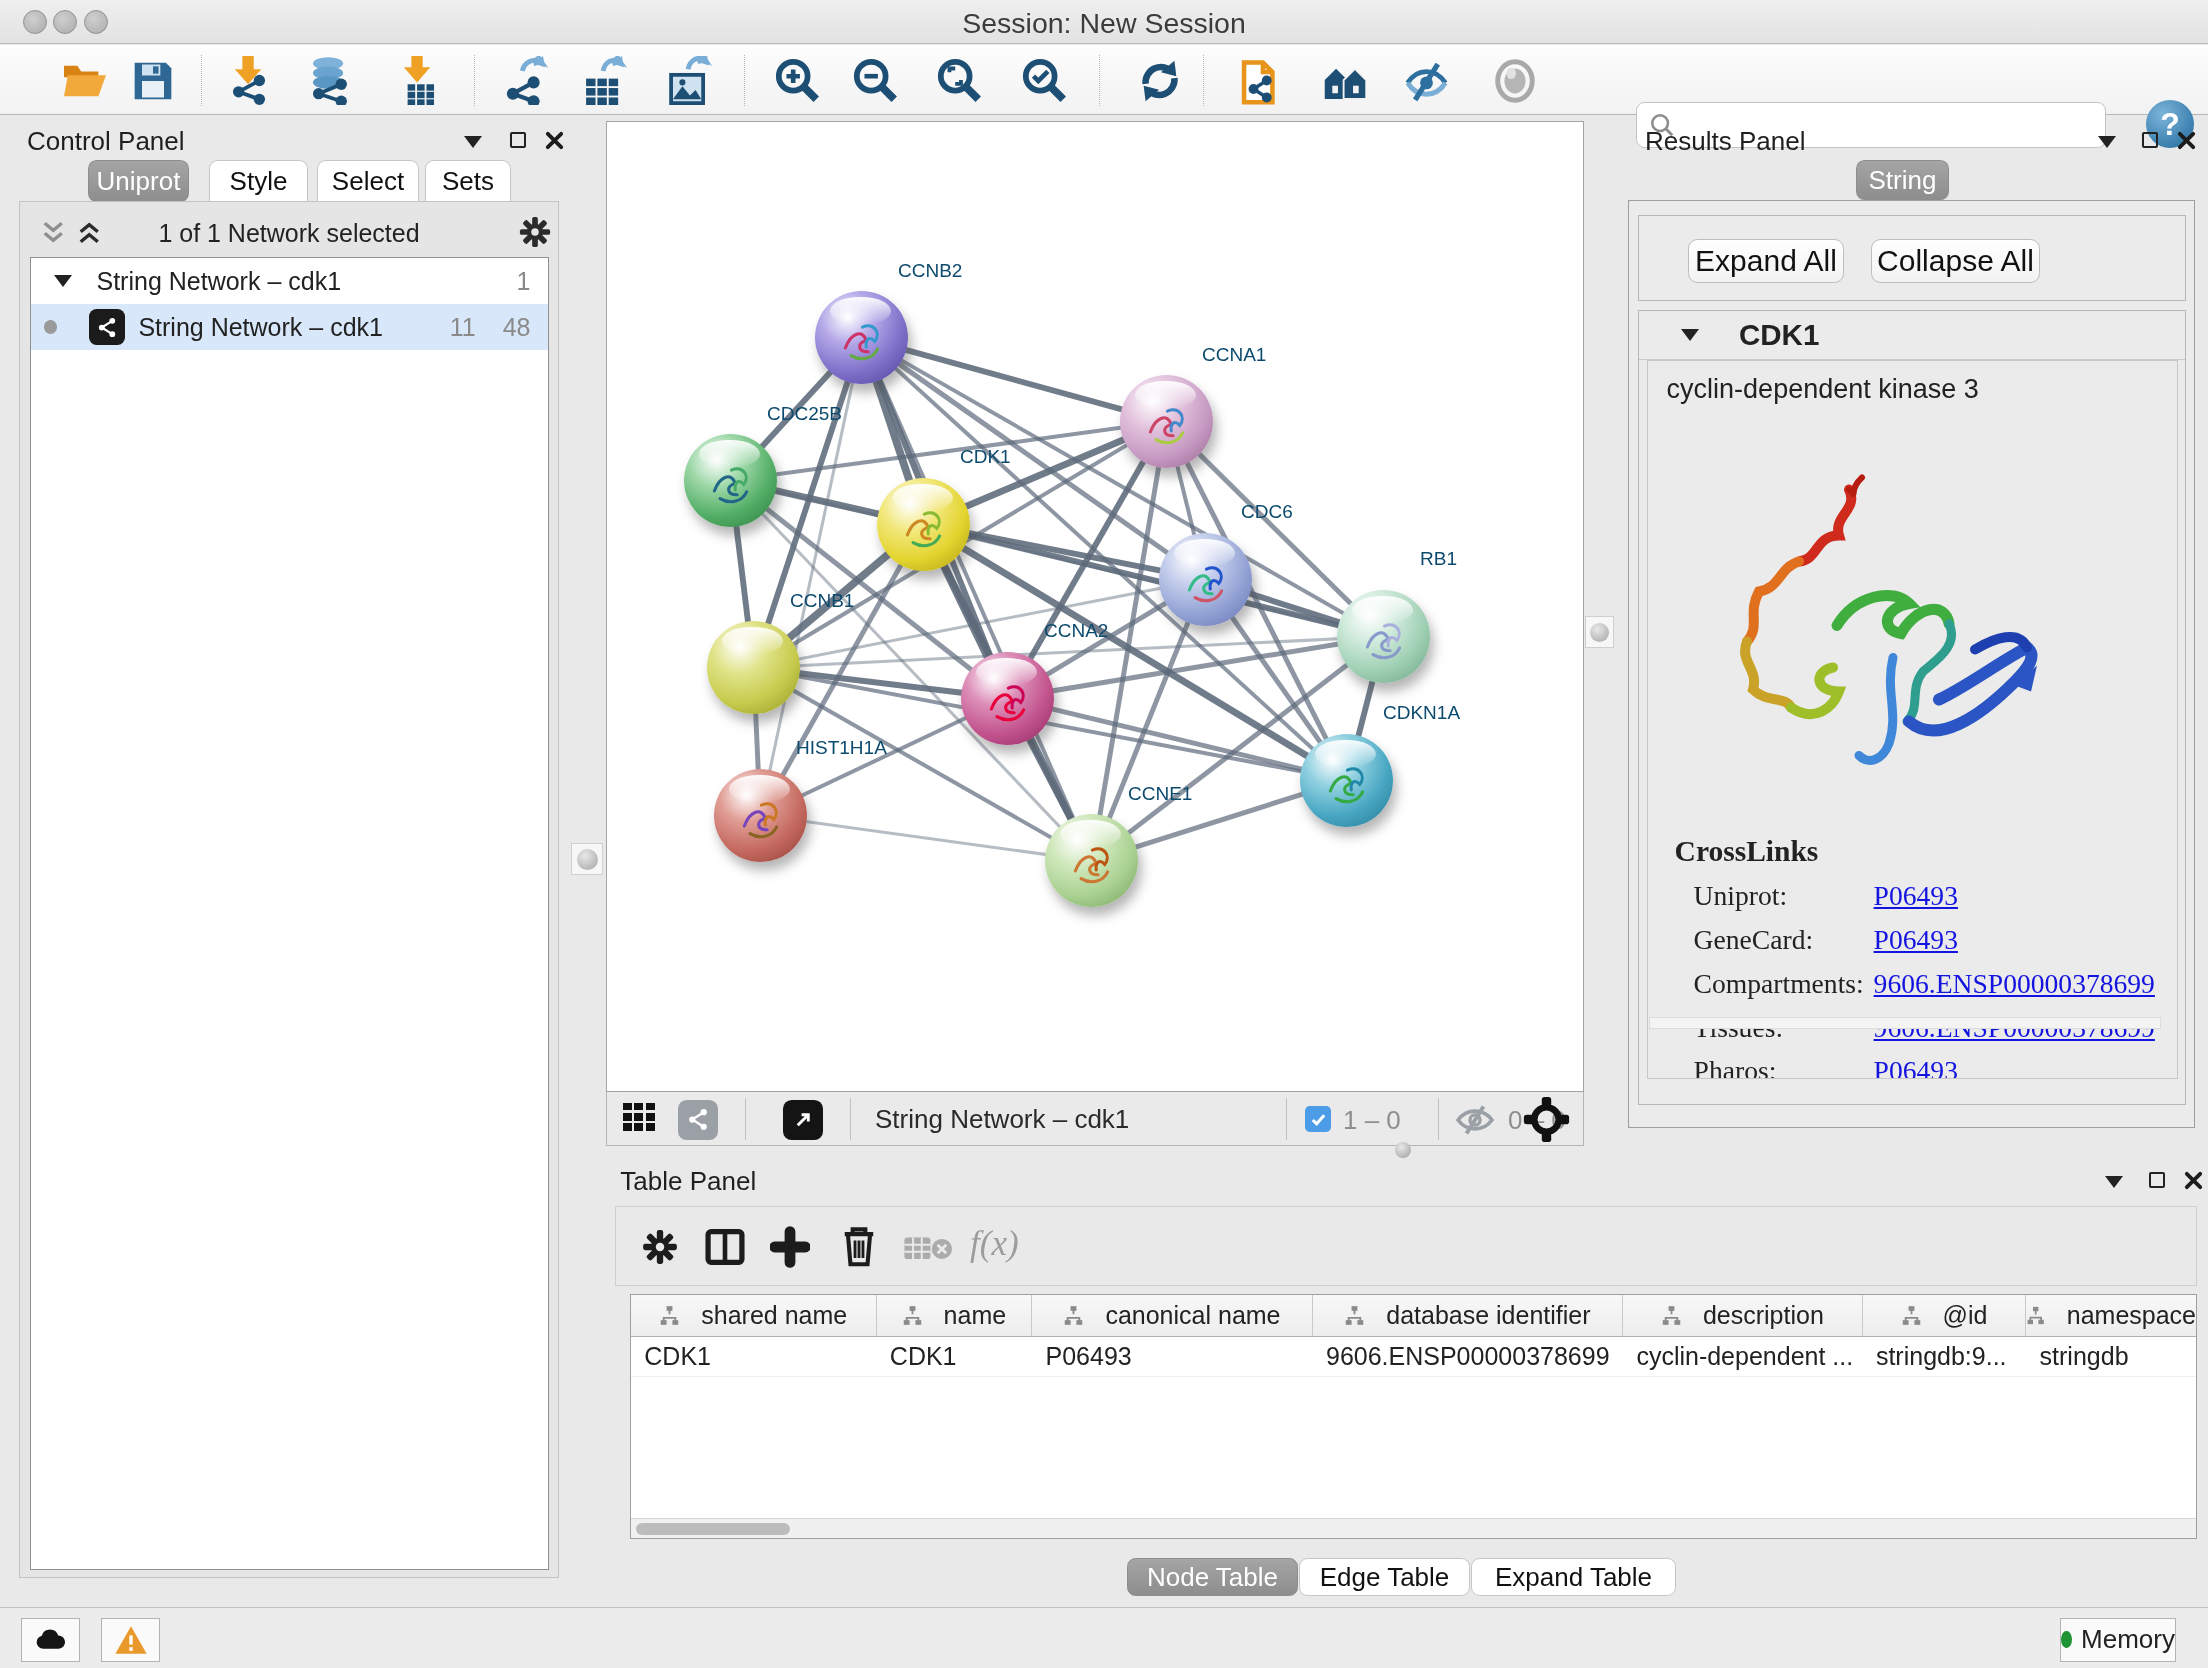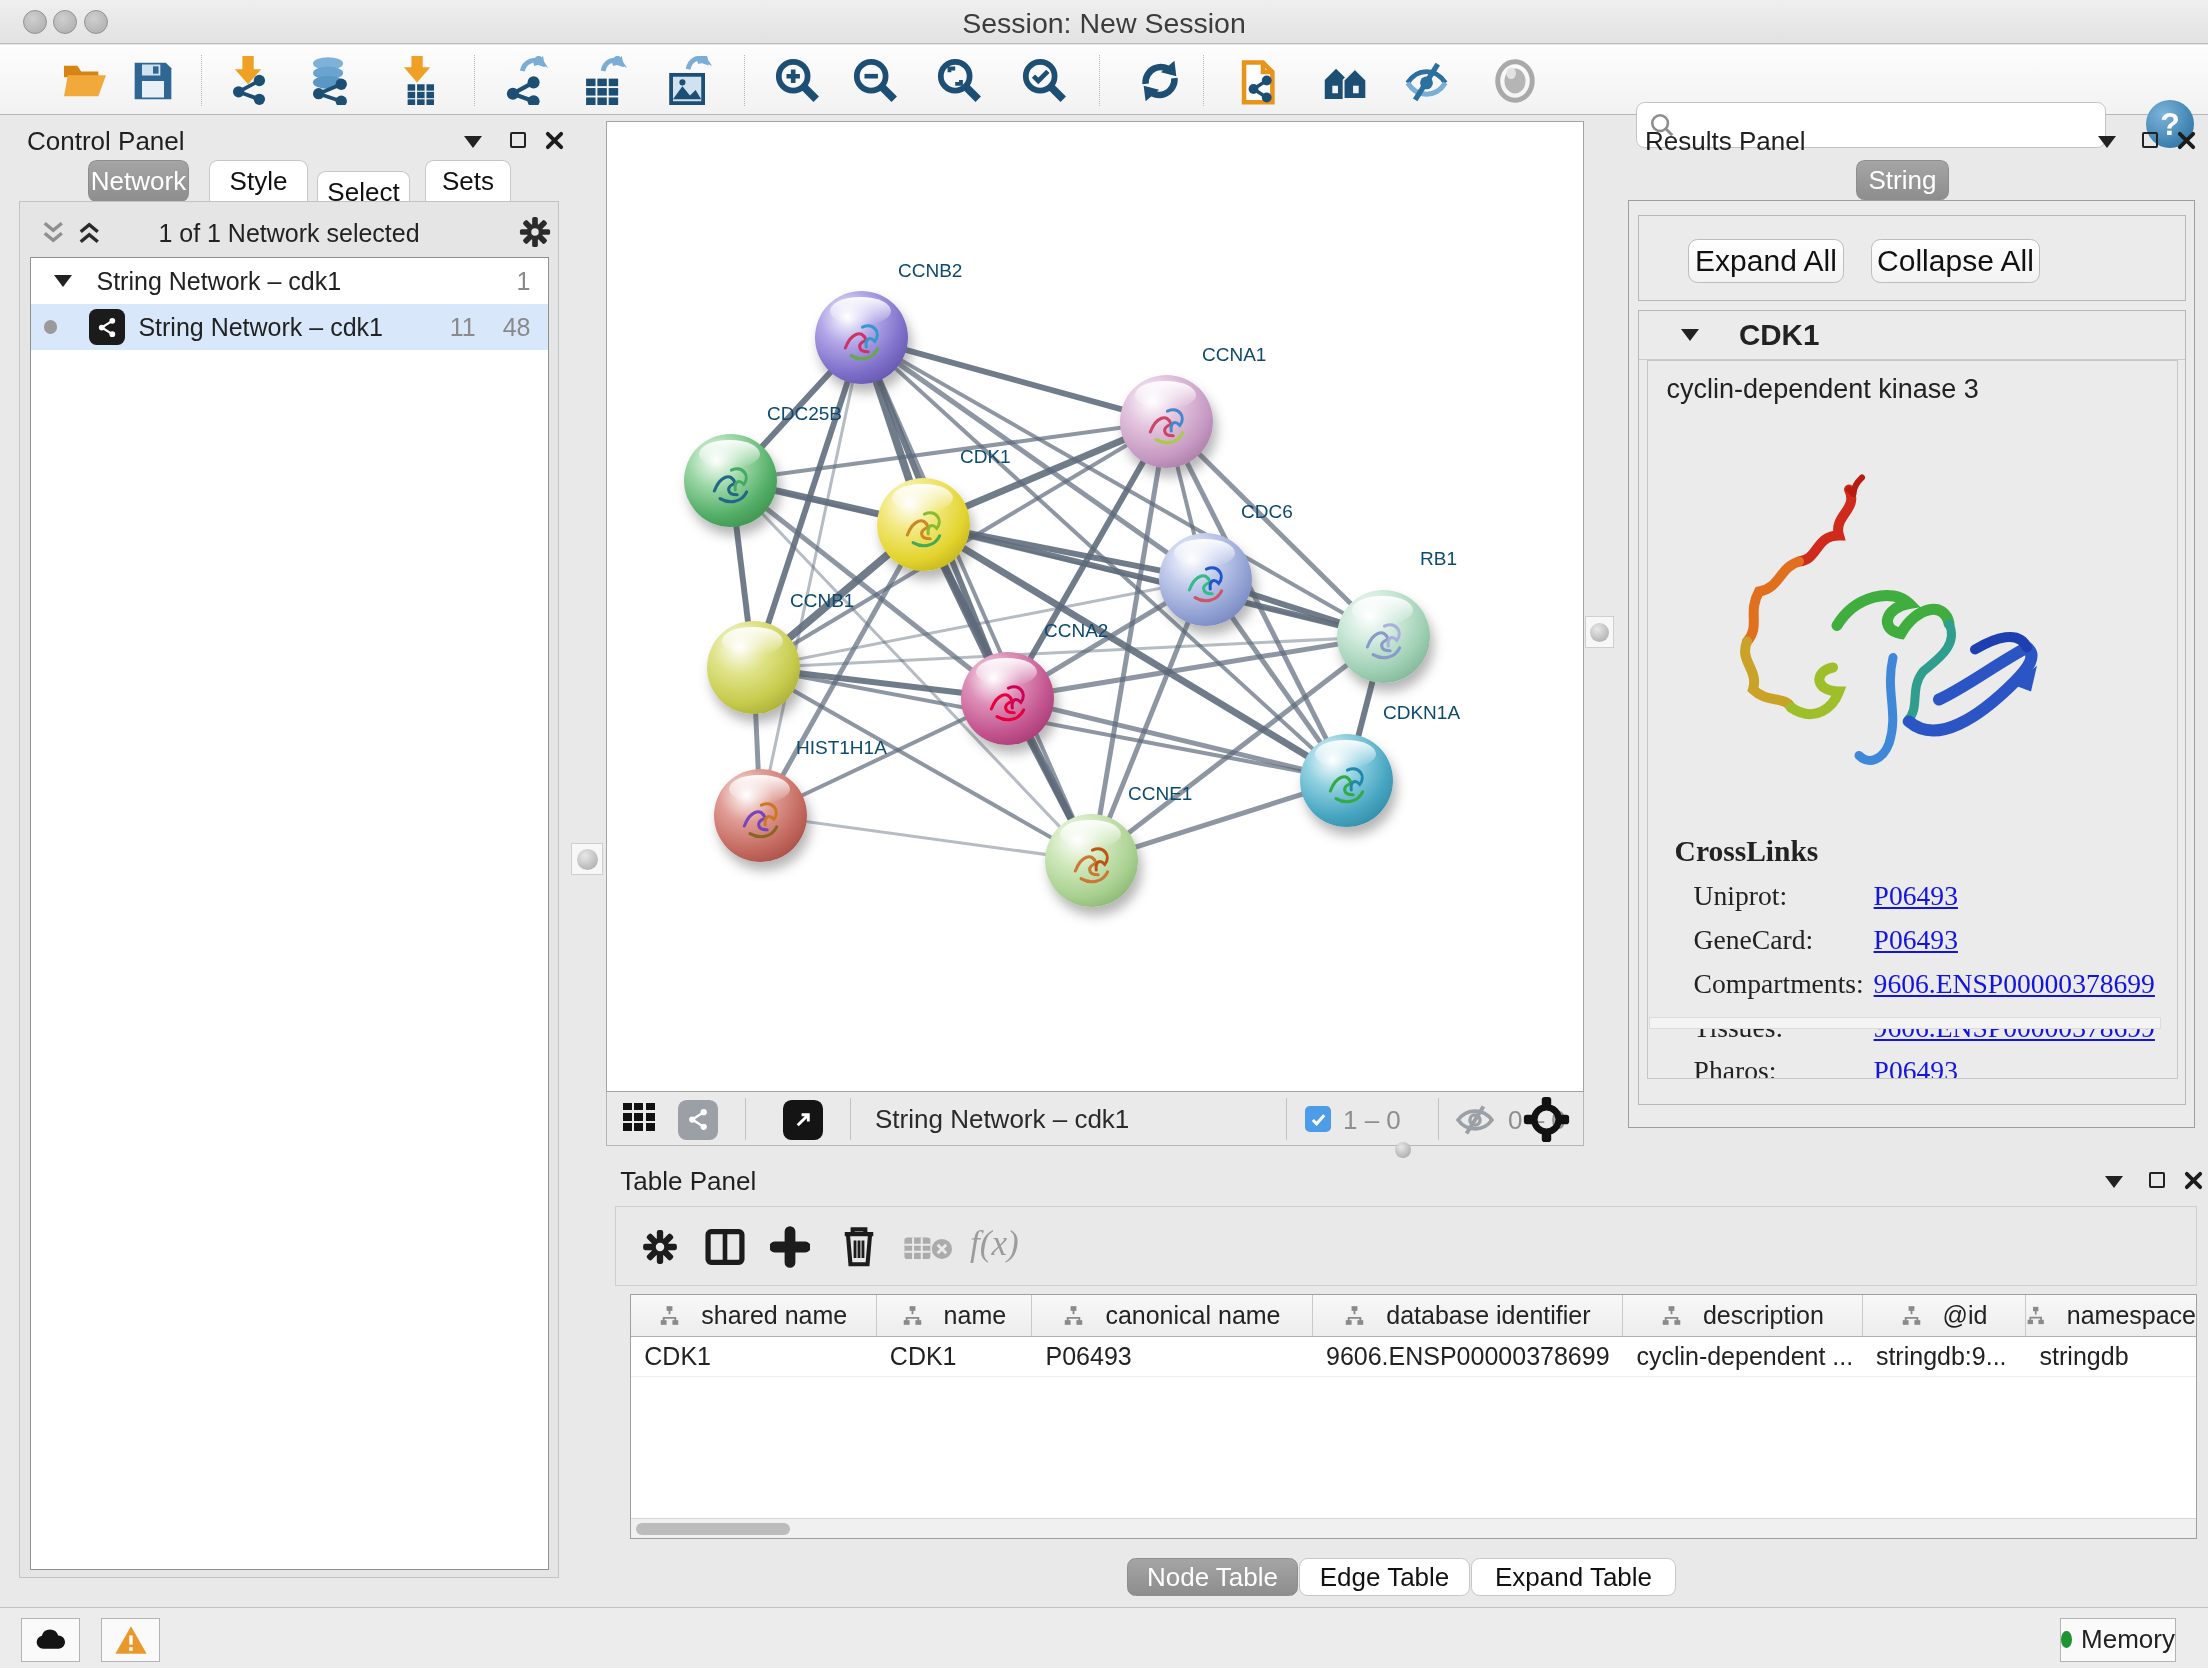--- a/index.html
+++ b/index.html
@@ -300,26 +300,26 @@
 
 <div class="abs" style="left:0;top:115px;width:571px;height:1492px">
   <div class="abs panel-title" style="left:27px;top:10.5px">Control Panel</div>
   <span class="abs tri-down" style="left:464px;top:21px"></span>
   <span class="abs float-box" style="left:510px;top:17px"></span>
   <svg class="abs" style="left:544px;top:15px" width="21" height="21" viewBox="0 0 22 22">
       <path d="M4 4L18 18M18 4L4 18" stroke="#1c1c1c" stroke-width="4" stroke-linecap="round"></path>
     </svg>
 
   <div class="tab selected" style="left:88px;top:45px;width:101px">
-      <span>Network</span>
+      <span>Uniprot</span>
     </div>
   <div class="tab" style="left:209px;top:45px;width:99px">
       <span>Style</span>
     </div>
-  <div class="tab" style="left:317px;top:56px;width:93px">
+  <div class="tab" style="left:317px;top:45px;width:102px">
       <span>Select</span>
     </div>
   <div class="tab" style="left:425px;top:45px;width:86px">
       <span>Sets</span>
     </div>
 
   <div id="cp-box" style="top:86px">
     <svg class="abs" style="left:19px;top:17px" width="28.5" height="27" viewBox="0 0 20 19">
         <path d="M4 3l6 5 6-5M4 10l6 5 6-5" fill="none" stroke="#8f8f8f" stroke-width="2.4"></path>
       </svg>

